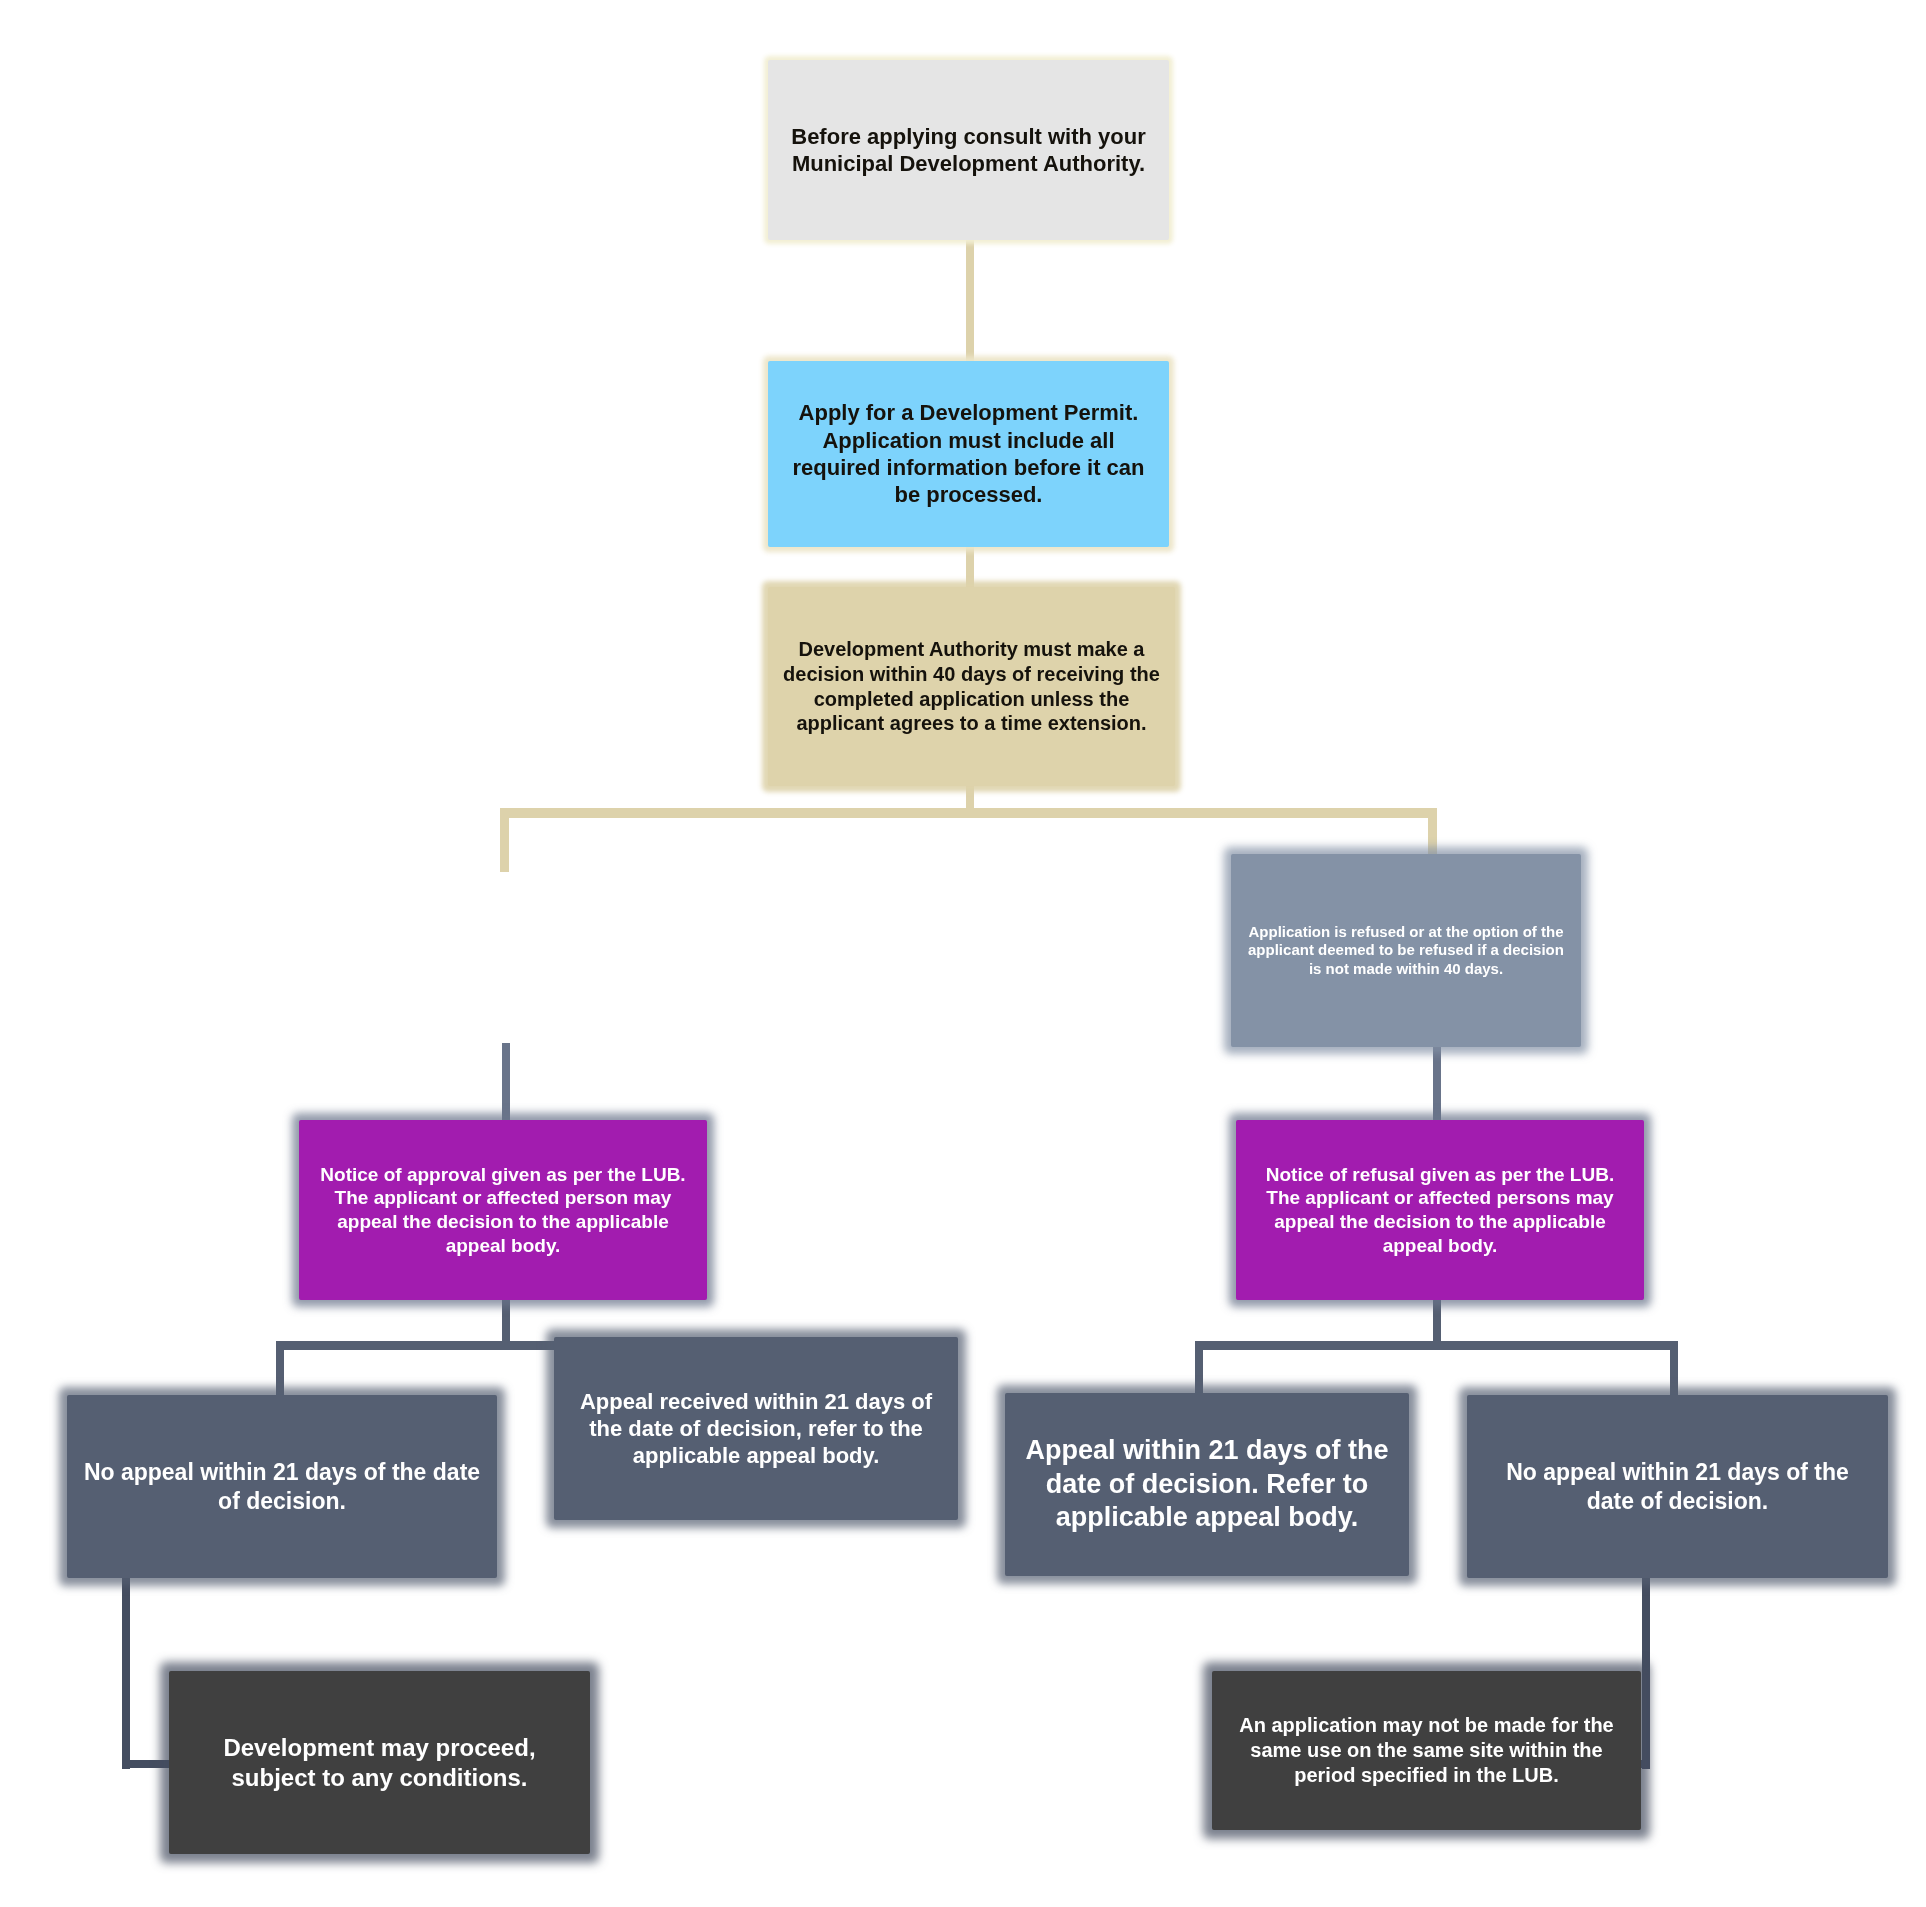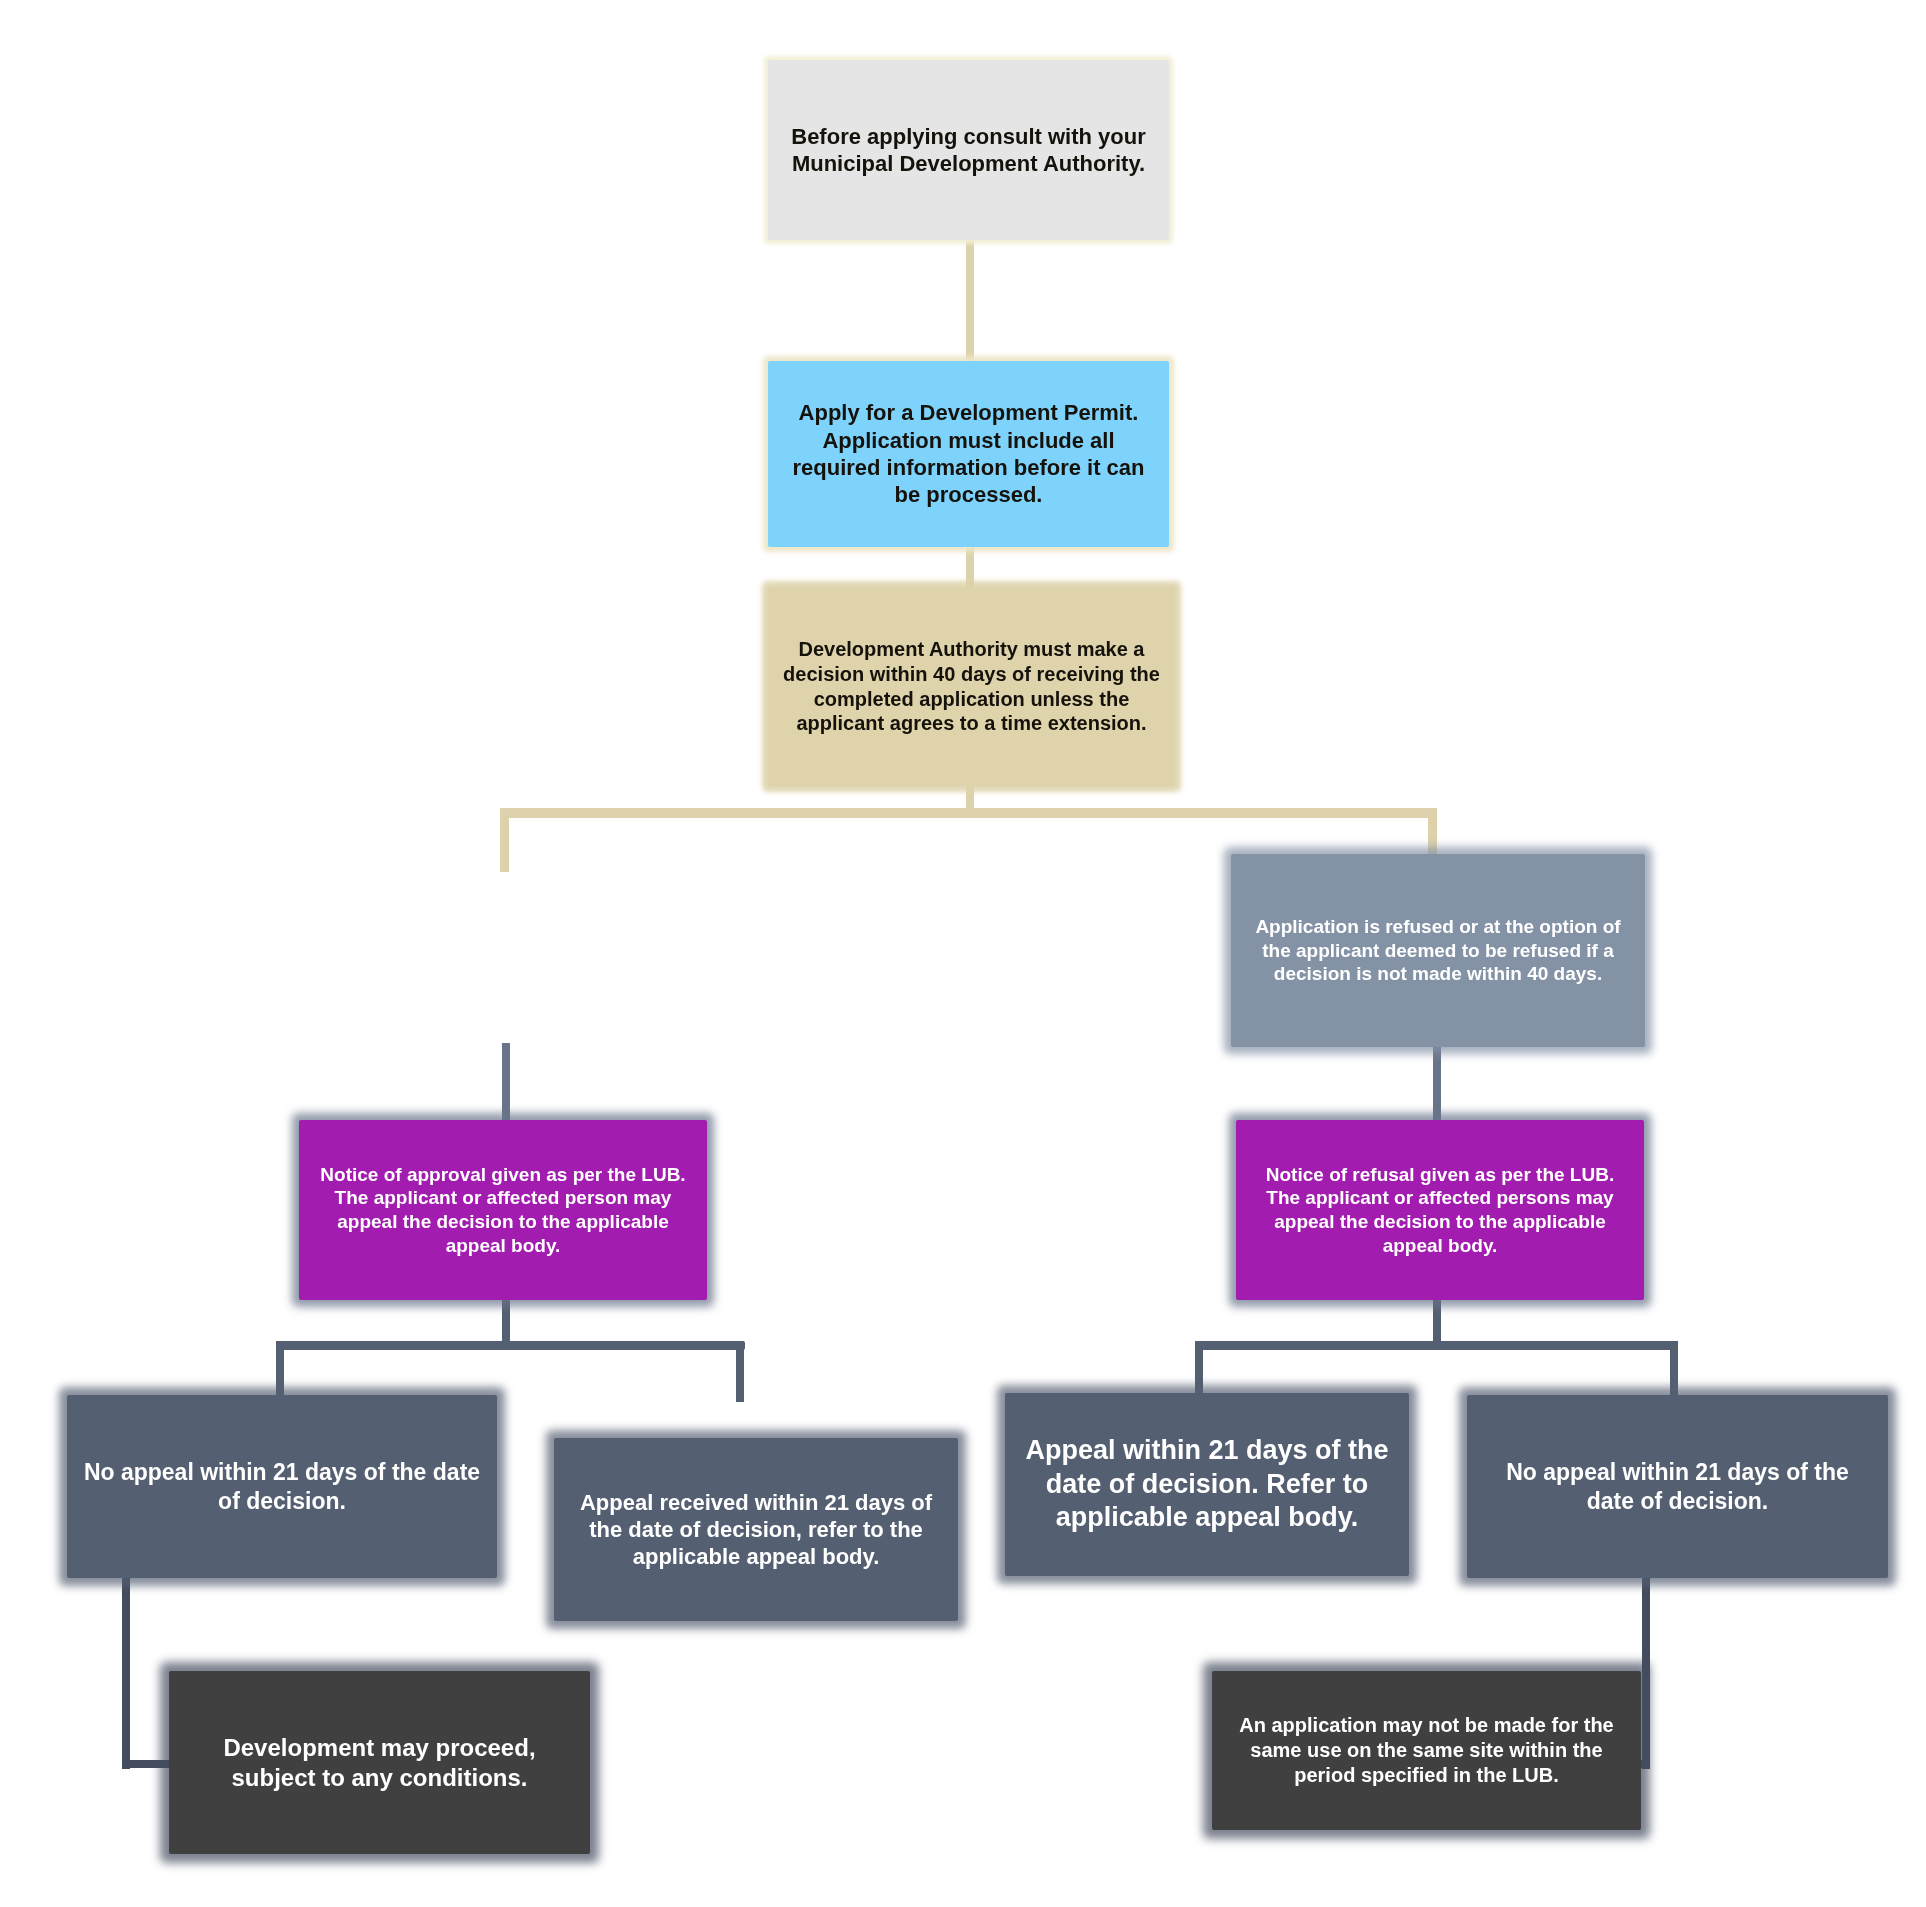--- a/index.html
+++ b/index.html
@@ -135,37 +135,37 @@
 
   <div class="node cream2" style="left:768px; top:361px; width:401px; height:186px; font-size:22px;">
     <span class="txt">Apply for a Development Permit. Application must include all required information before it can be processed.</span>
   </div>
 
   <div class="node cream3" style="left:768px; top:587px; width:407px; height:199px; font-size:20px;">
     <span class="txt">Development Authority must make a decision within 40 days of receiving the completed application unless the applicant agrees to a time extension.</span>
   </div>
 
 
-  <div class="node slate1" style="left:1231px; top:854px; width:414px; height:193px; font-size:19px;">
+  <div class="node slate1" style="left:1231px; top:854px; width:350px; height:193px; font-size:15px;">
     <span class="txt">Application is refused or at the option of the applicant deemed to be refused if a decision is not made within 40 days.</span>
   </div>
 
   <div class="node slate2" style="left:299px; top:1120px; width:408px; height:180px; font-size:19px;">
     <span class="txt">Notice of approval given as per the LUB. The applicant or affected person may appeal the decision to the applicable appeal body.</span>
   </div>
 
   <div class="node slate2" style="left:1236px; top:1120px; width:408px; height:180px; font-size:19px;">
     <span class="txt">Notice of refusal given as per the LUB. The applicant or affected persons may appeal the decision to the applicable appeal body.</span>
   </div>
 
   <div class="node slate3" style="left:67px; top:1395px; width:430px; height:183px; font-size:23px;">
     <span class="txt">No appeal within 21 days of the date of decision.</span>
   </div>
 
-  <div class="node slate3" style="left:554px; top:1438px; width:404px; height:183px; font-size:22px;">
+  <div class="node slate3" style="left:554px; top:1337px; width:404px; height:183px; font-size:22px;">
     <span class="txt">Appeal received within 21 days of the date of decision, refer to the applicable appeal body.</span>
   </div>
 
   <div class="node slate3" style="left:1005px; top:1393px; width:404px; height:183px; font-size:27px;">
     <span class="txt">Appeal within 21 days of the date of decision. Refer to applicable appeal body.</span>
   </div>
 
   <div class="node slate3" style="left:1467px; top:1395px; width:421px; height:183px; font-size:23px;">
     <span class="txt">No appeal within 21 days of the date of decision.</span>
   </div>

